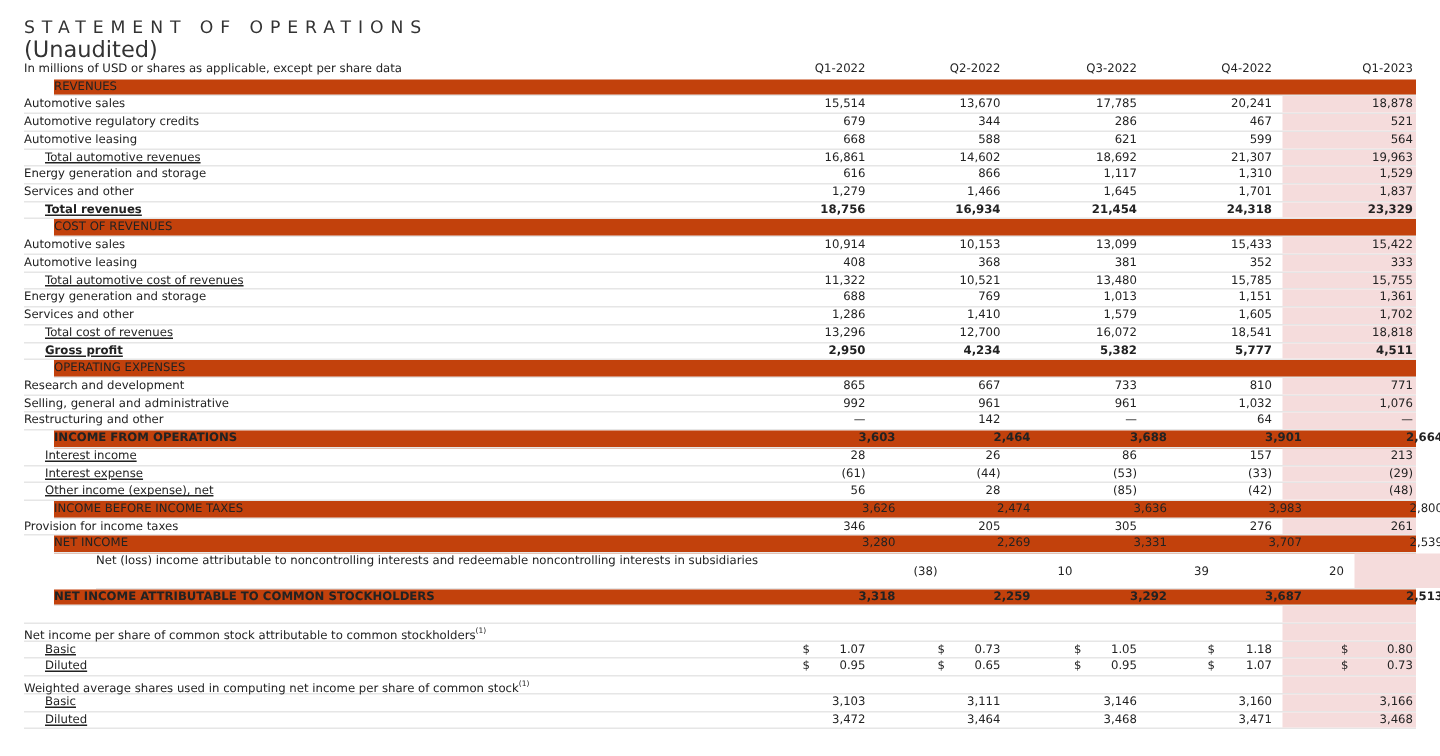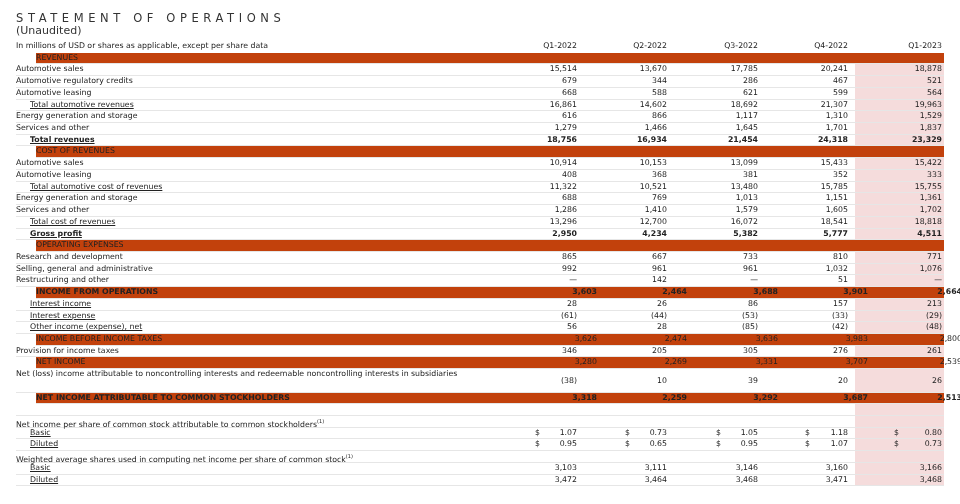--- a/index.html
+++ b/index.html
@@ -1,26 +1,26 @@
 <!DOCTYPE html>
 <html><head>
 <meta charset="utf-8">
 <style>
   html, body { margin: 0; padding: 0; background: #ffffff; }
   body { width: 960px; height: 504px; overflow: hidden; position: relative;
          font-family: "DejaVu Sans", sans-serif; color: #222; }
   .title { position: absolute; left: 16px; top: 11px; font-size: 11.5px;
            letter-spacing: 4.6px; color: #333; font-weight: normal; }
-  .subtitle { position: absolute; left: 16px; top: 24px; font-size: 11px; color: #333; }
+  .subtitle { position: absolute; left: 16px; top: 24px; font-size: 15px; color: #333; }
   .table { position: absolute; left: 16px; top: 41px; width: 928px; }
   .row { position: relative; height: 11.72px; border-bottom: 1px solid #e6e6e6;
          box-sizing: border-box; font-size: 7.8px; line-height: 10.7px; }
   .row.hdr { border-bottom: none; }
   .row.grey { background: #c2410c; margin-left: 20px; }
-  .row.tall { height: 23.4px; }
+  .row.tall { height: 23.4px; margin-left: 48px; }
   .row.tall .label { line-height: 8.4px; top: 1px; }
   .row.tall .cell { line-height: 23px; }
   .row.blank { height: 11.72px; }
   .label { position: absolute; left: 0; top: 0; white-space: normal; width: 460px; }
   .label.indent { left: 14px; text-decoration: underline; }
   .label.bold, .cell.bold { font-weight: bold; }
   .cell { position: absolute; top: 0; text-align: right; width: 80px; }
   .c0 { left: 481px; } .c1 { left: 571px; } .c2 { left: 662px; } .c3 { left: 752px; }
   .c4 { left: 839px; width: 88px; padding-right: 1px; box-sizing: border-box; }
   .hl { position: absolute; left: 839px; top: 0; width: 89px; height: 100%; background: #f5dcdc; }
@@ -196,21 +196,21 @@
         <span class="cell c2">961</span>
         <span class="cell c3">1,032</span>
         <span class="cell c4">1,076</span>
       </div>
       <div class="row">
         <div class="hl"></div>
         <span class="label"><span>Restructuring and other</span></span>
         <span class="cell c0">—</span>
         <span class="cell c1">142</span>
         <span class="cell c2">—</span>
-        <span class="cell c3">51</span>
+        <span class="cell c3">64</span>
         <span class="cell c4">—</span>
       </div>
       <div class="row grey">
         <span class="label bold"><span>INCOME FROM OPERATIONS</span></span>
         <span class="cell c0 bold">3,603</span>
         <span class="cell c1 bold">2,464</span>
         <span class="cell c2 bold">3,688</span>
         <span class="cell c3 bold">3,901</span>
         <span class="cell c4 bold">2,664</span>
       </div>

